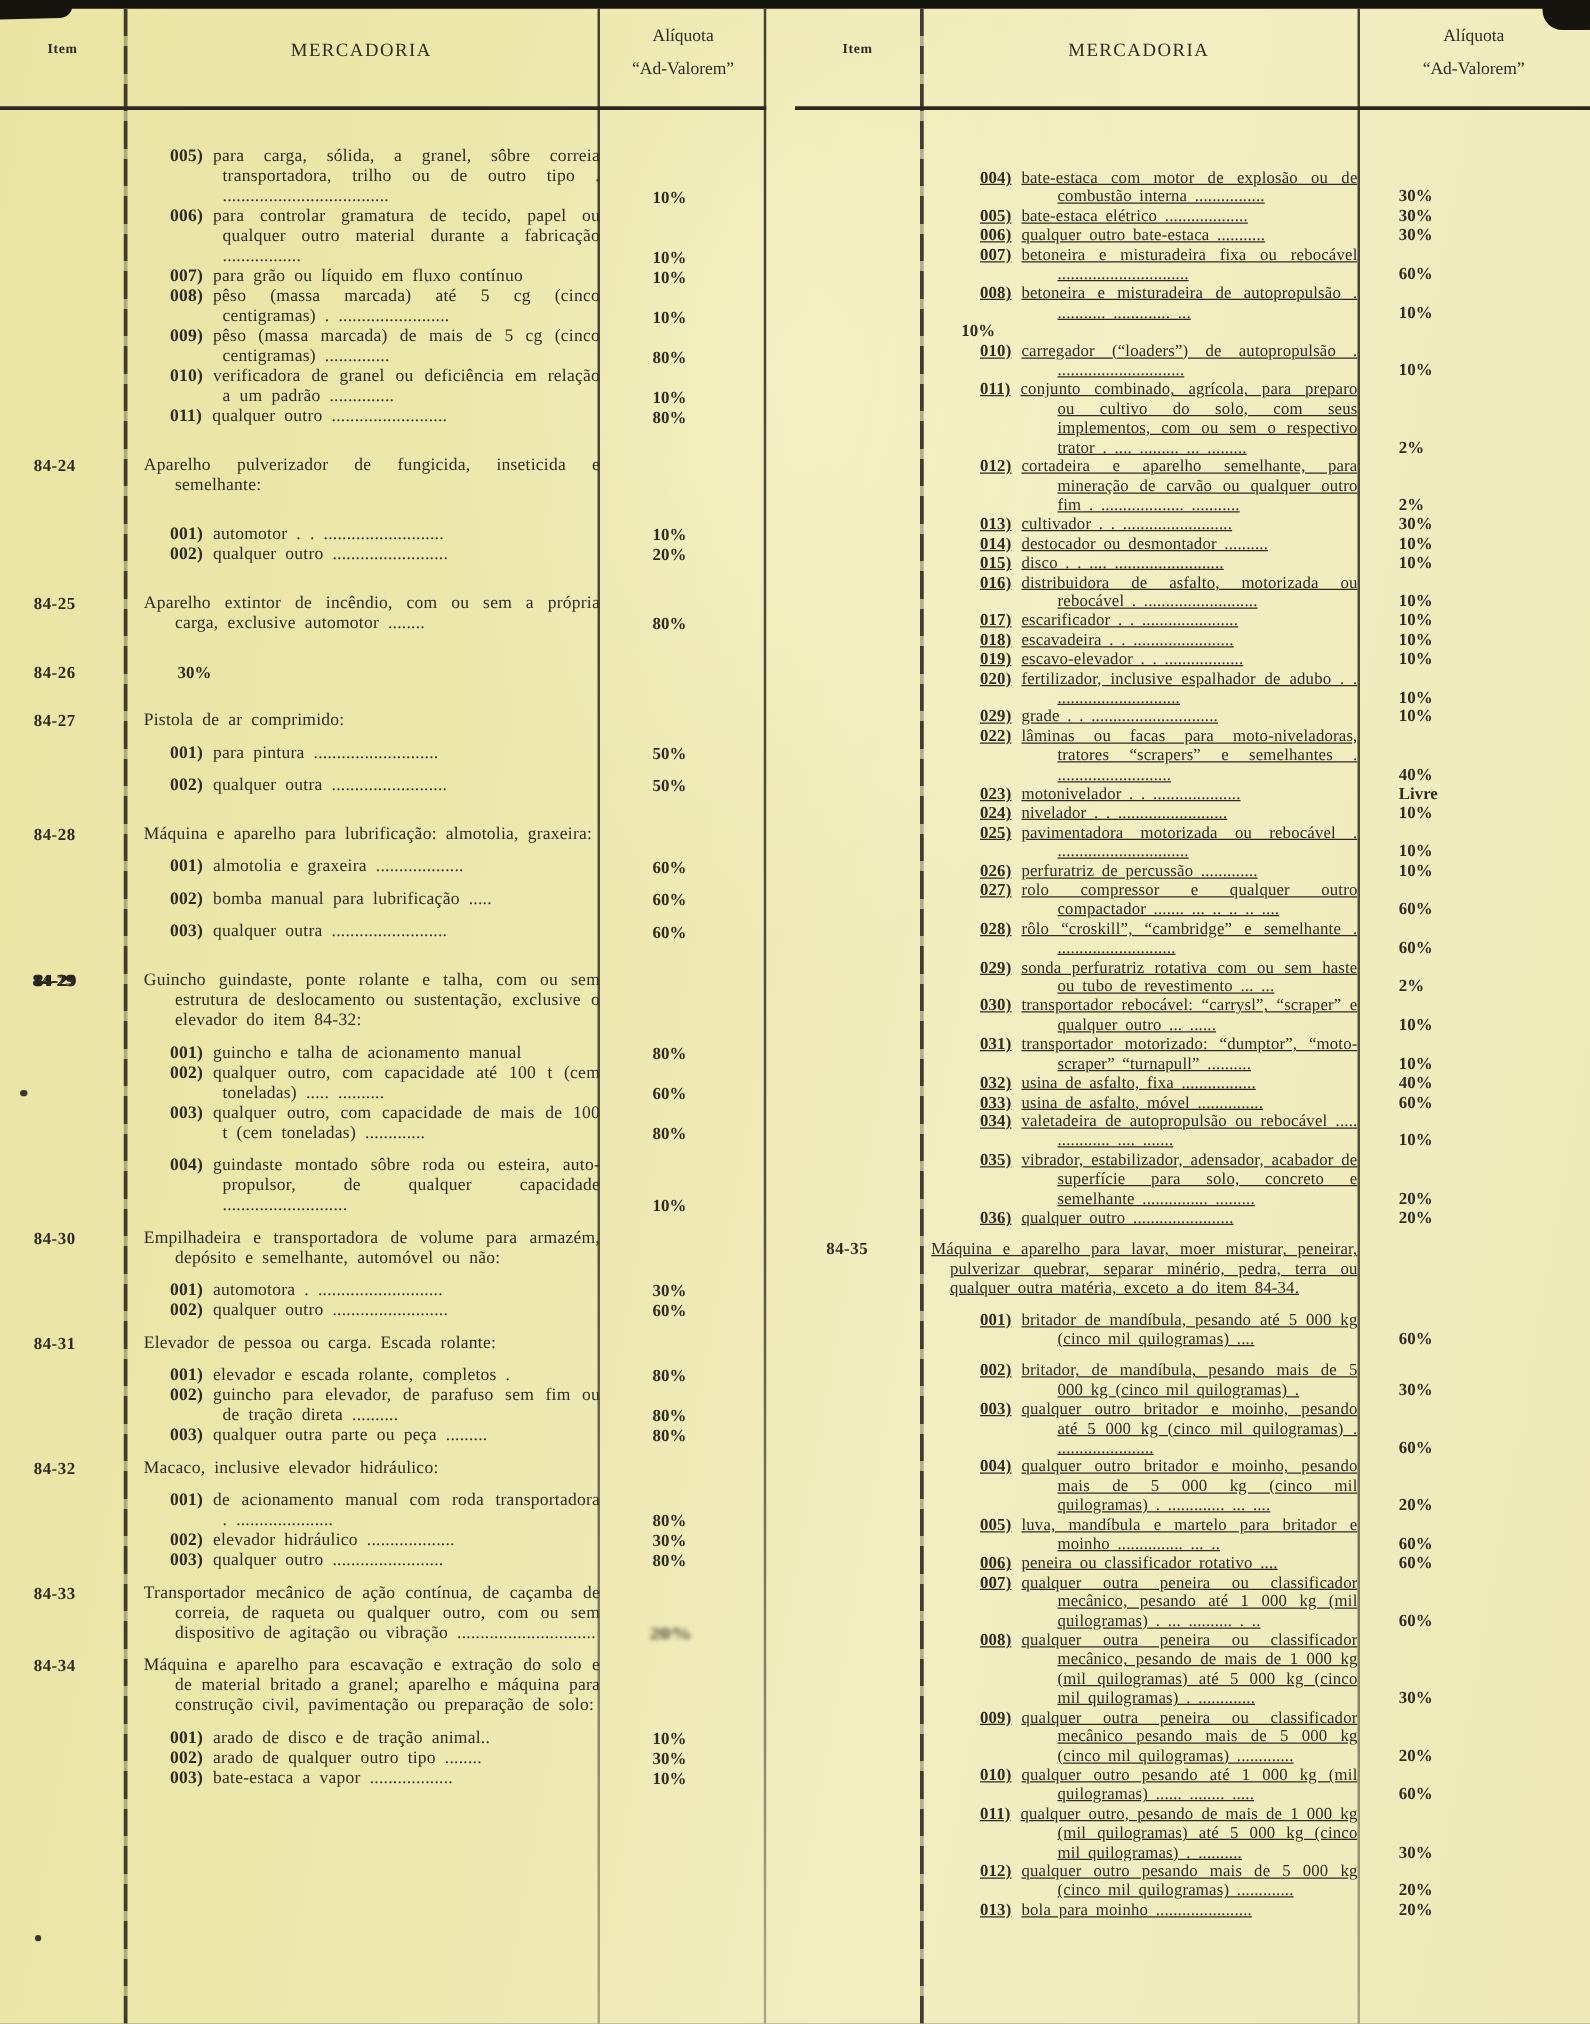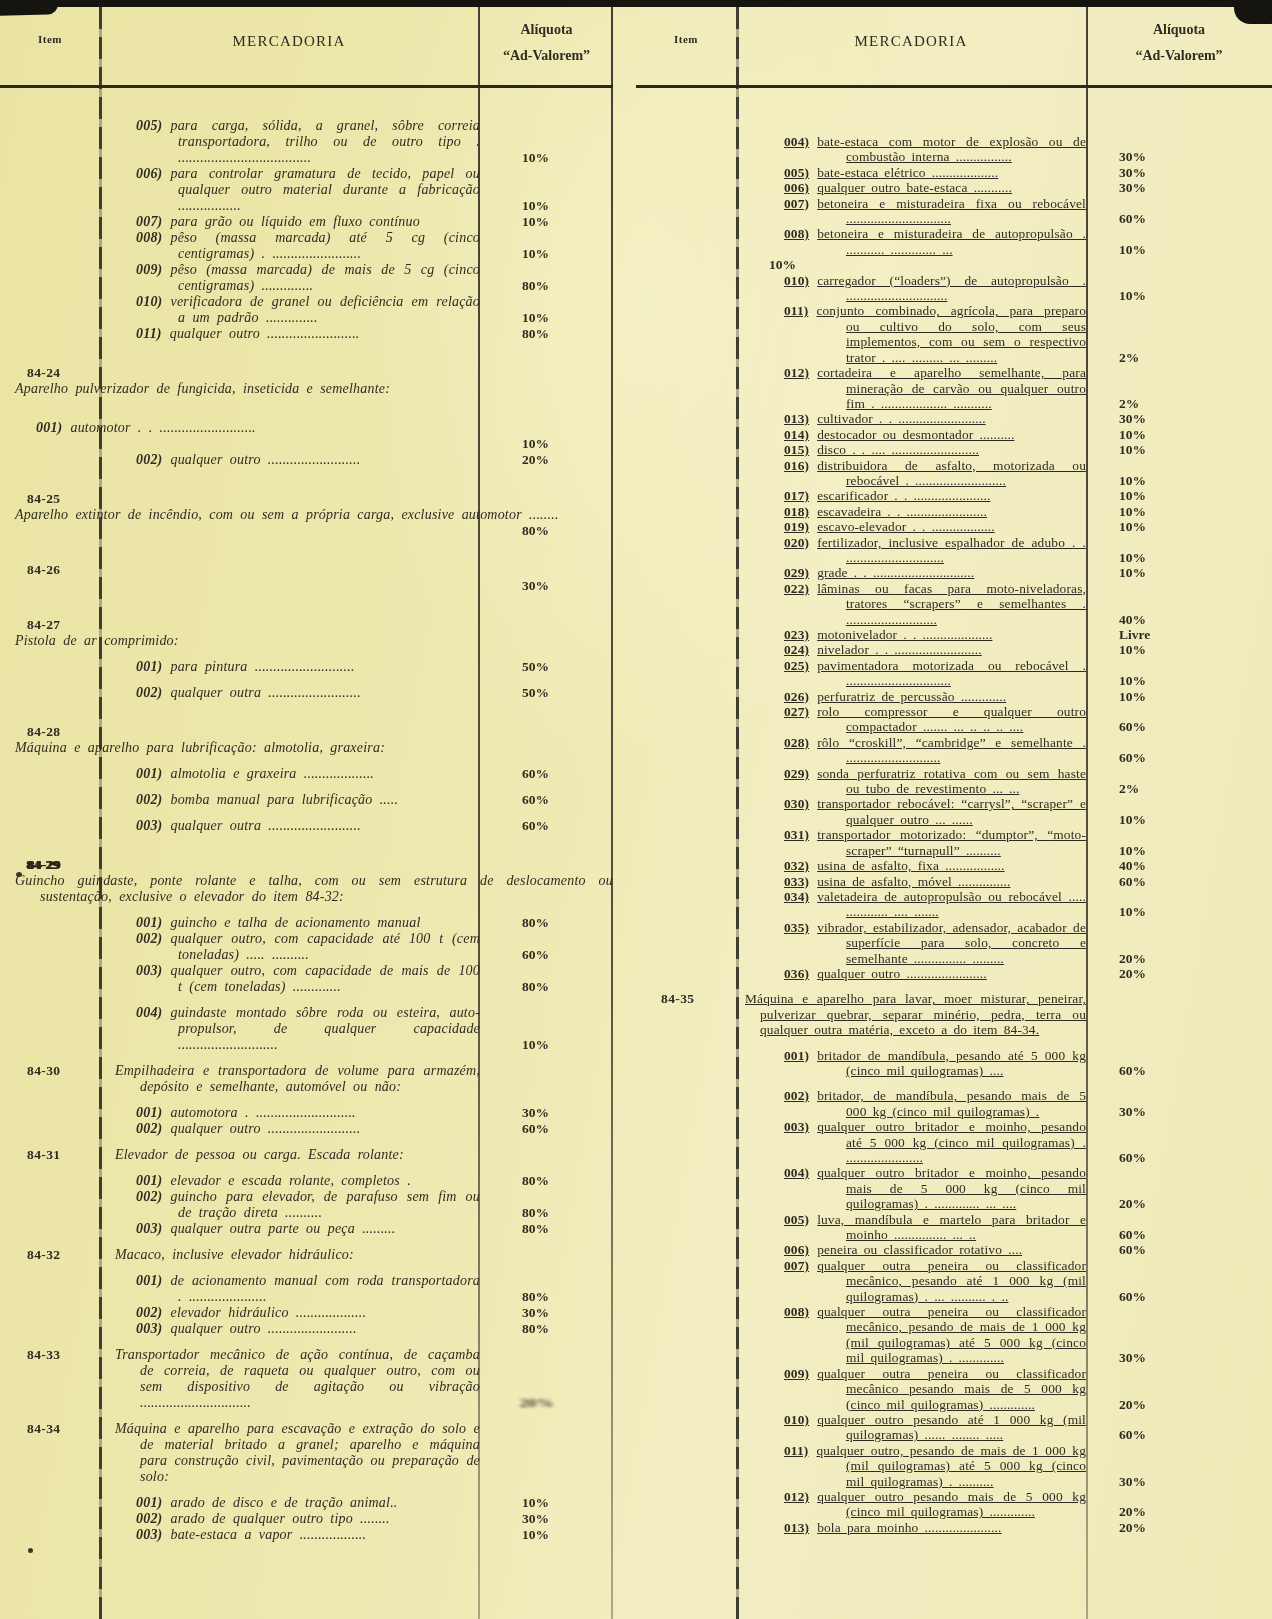--- a/index.html
+++ b/index.html
@@ -28,36 +28,36 @@
   #half-left .v2{left:478px;}
   #half-left .v3{left:611px;}
   #half-right .v1{left:100px;}
   #half-right .v2{left:450px;}
 
   .table-head{position:relative;height:78px;border-bottom:3px solid #2b291f;}
   .h-item{position:absolute;left:0;width:100px;top:26px;text-align:center;font-weight:bold;font-size:11px;letter-spacing:.5px;}
   .h-merc{position:absolute;top:26px;text-align:center;font-weight:normal;font-size:15px;letter-spacing:1.2px;}
   #half-left .h-merc{left:100px;width:378px;}
   #half-right .h-merc{left:100px;width:350px;}
-  .h-rate{position:absolute;right:0;top:10px;text-align:center;font-weight:bold;font-size:14px;line-height:26px;}
+  .h-rate{position:absolute;right:0;top:10px;text-align:center;font-weight:normal;font-size:14px;line-height:26px;}
   #half-left .h-rate{width:133px;}
   #half-right .h-rate{width:186px;}
 
   .rows{position:absolute;left:0;right:0;bottom:0;overflow:hidden;}
   #half-left .rows{top:81px;padding-top:30px;font-size:14px;line-height:16px;}
   #half-right .rows{top:81px;padding-top:46px;font-size:13.4px;line-height:15.4px;}
 
   .row{display:flex;align-items:flex-start;}
   .row.g1{margin-top:10px;}
-  .row.g2{margin-top:23px;flex-direction:column;}
+  .row.g2{margin-top:23px;}
   .c-item{flex:none;font-weight:bold;font-size:13.5px;letter-spacing:.4px;}
   #half-left .c-item{width:100px;padding-left:27px;box-sizing:border-box;}
   #half-right .c-item{width:100px;padding-left:25px;box-sizing:border-box;}
   .c-body{flex:1;text-align:justify;overflow:hidden;}
-  #half-left .c-body{word-spacing:3.5px;letter-spacing:.2px;font-style:italic;}
+  #half-left .c-body{word-spacing:3.5px;letter-spacing:.2px;}
   #half-right .c-body{word-spacing:2.6px;letter-spacing:.15px;text-decoration:underline;}
   #half-left .row.head .c-body{padding-left:40px;text-indent:-25px;}
   #half-left .row.sub  .c-body{padding-left:78px;text-indent:-42px;}
   #half-right .row.head .c-body{padding-left:24px;text-indent:-15px;}
   #half-right .row.sub  .c-body{padding-left:110px;text-indent:-62px;}
   .num{font-weight:bold;padding-right:8px;}
   .c-rate{flex:none;align-self:flex-end;font-weight:bold;white-space:nowrap;font-size:13.5px;}
   #half-left .c-rate{width:133px;padding-left:42px;box-sizing:border-box;}
   #half-right .c-rate{width:186px;padding-left:33px;box-sizing:border-box;}
   .smudged{filter:blur(1.6px);opacity:.85;transform:scaleX(1.25) translateX(3px);}

